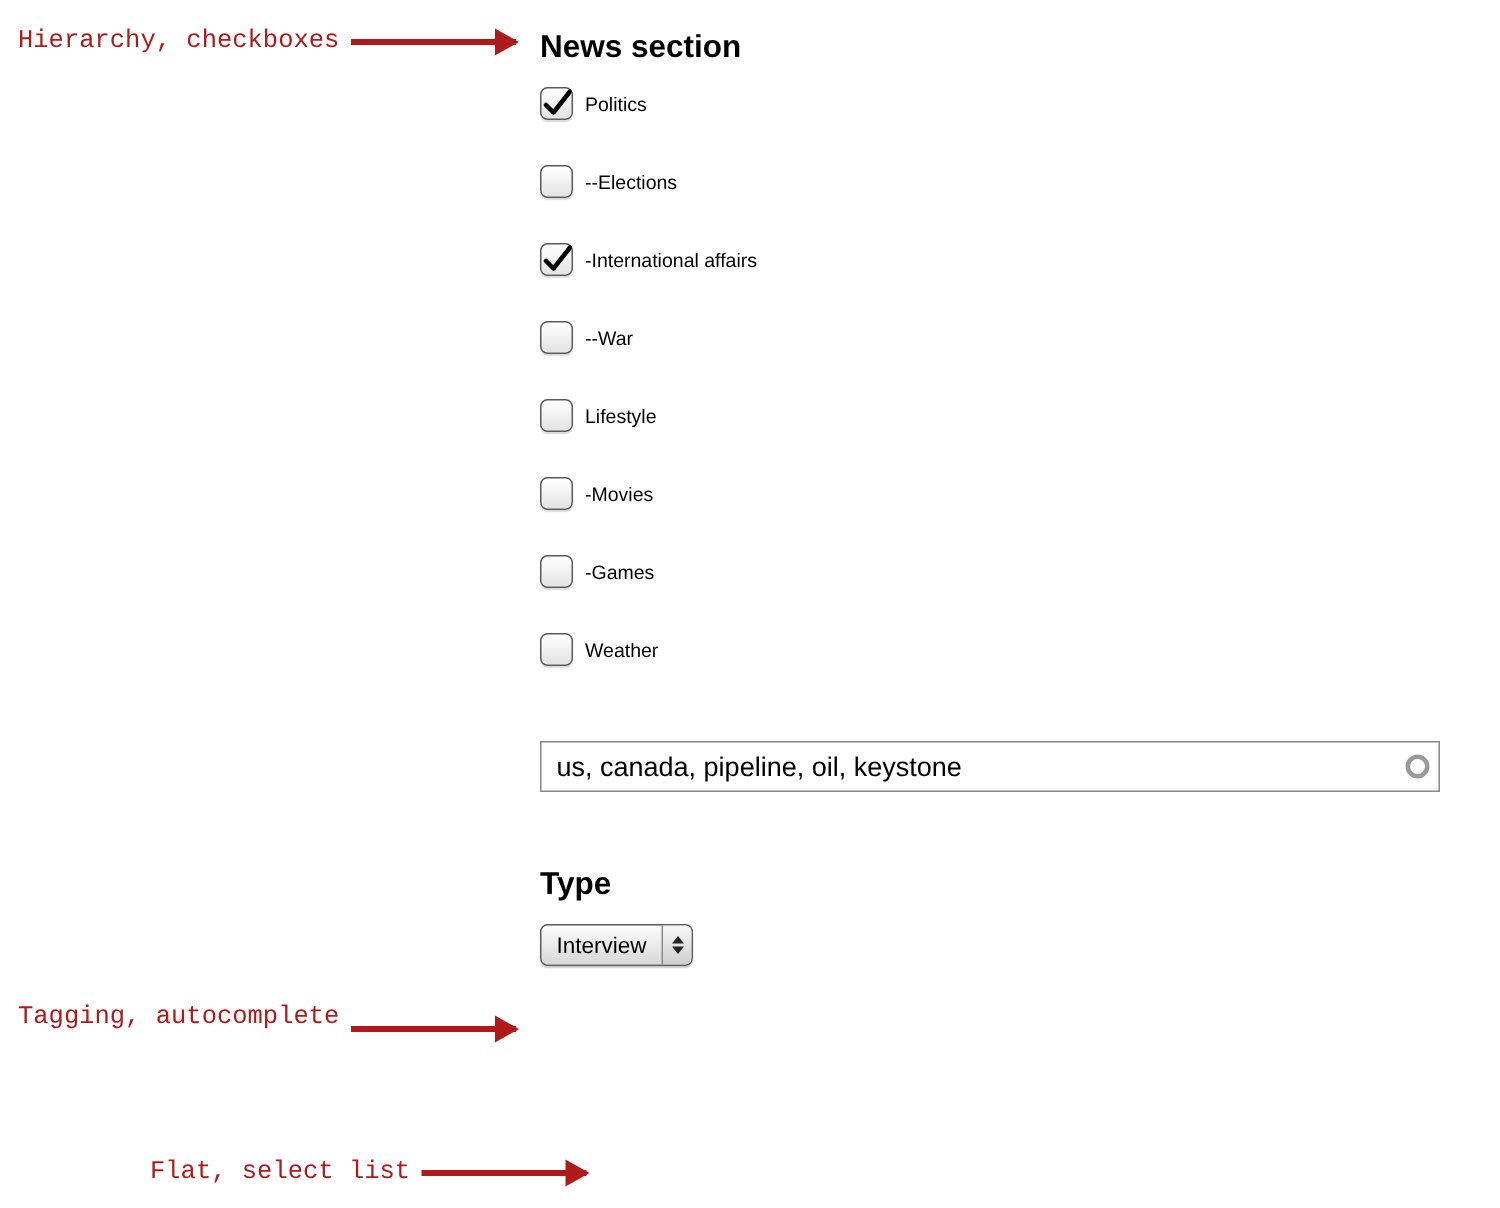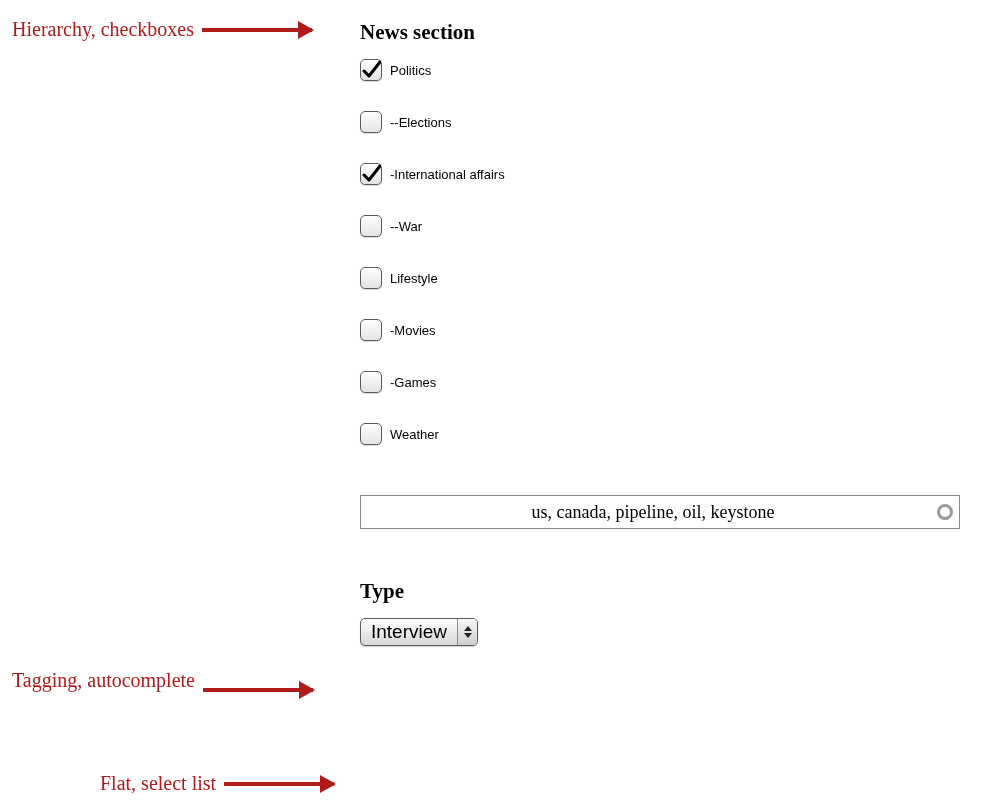--- a/index.html
+++ b/index.html
@@ -11,22 +11,22 @@
     color: #000;
     background: #fff;
     width: 1000px;
     height: 805px;
     position: relative;
   }
 
   .annotation {
     position: absolute;
     color: #b01a1a;
-    font-family: Liberation Serif, serif;
-    font-size: 20px;
+    font-family: Liberation Mono, monospace;
+    font-size: 17px;
     font-weight: 400;
     display: flex;
     align-items: center;
     white-space: nowrap;
   }
   .annotation .arrow {
     display: inline-block;
     position: relative;
     height: 4px;
     background: #b01a1a;
@@ -46,21 +46,20 @@
     position: absolute;
     left: 360px;
     top: 20px;
     width: 610px;
   }
 
   .section-heading {
     font-weight: 700;
     font-size: 21px;
     margin: 0 0 14px 0;
-    font-family: Liberation Serif, serif;
   }
 
   .cb-list {
     margin: 0 0 50px 0;
   }
   .cb-row {
     display: flex;
     align-items: center;
     margin-bottom: 30px;
   }
@@ -92,23 +91,22 @@
     align-items: center;
     padding: 0 6px 0 8px;
     width: 600px;
     position: relative;
   }
   .tags-input {
     border: none;
     outline: none;
     font-size: 18px;
     flex: 1;
-    font-family: Liberation Serif, serif;
+    font-family: Liberation Sans, sans-serif;
     background: transparent;
-    text-align: center;
   }
   .spinner {
     width: 16px;
     height: 16px;
     border: 3px solid #9a9a9a;
     border-radius: 50%;
     flex-shrink: 0;
   }
 
   .type-block {}
@@ -120,21 +118,21 @@
     background: linear-gradient(#fdfdfd, #d7d7d7);
     box-shadow: 0 1px 1px rgba(0,0,0,0.2), inset 0 1px 0 #fff;
     height: 28px;
     overflow: hidden;
     cursor: pointer;
   }
   .select-value {
     padding: 0 10px;
     display: flex;
     align-items: center;
-    font-size: 19px;
+    font-size: 15px;
   }
   .select-arrows {
     border-left: 1px solid #8a8a8a;
     width: 20px;
     display: flex;
     flex-direction: column;
     align-items: center;
     justify-content: center;
     gap: 2px;
     background: linear-gradient(#f7f7f7, #cfcfcf);

